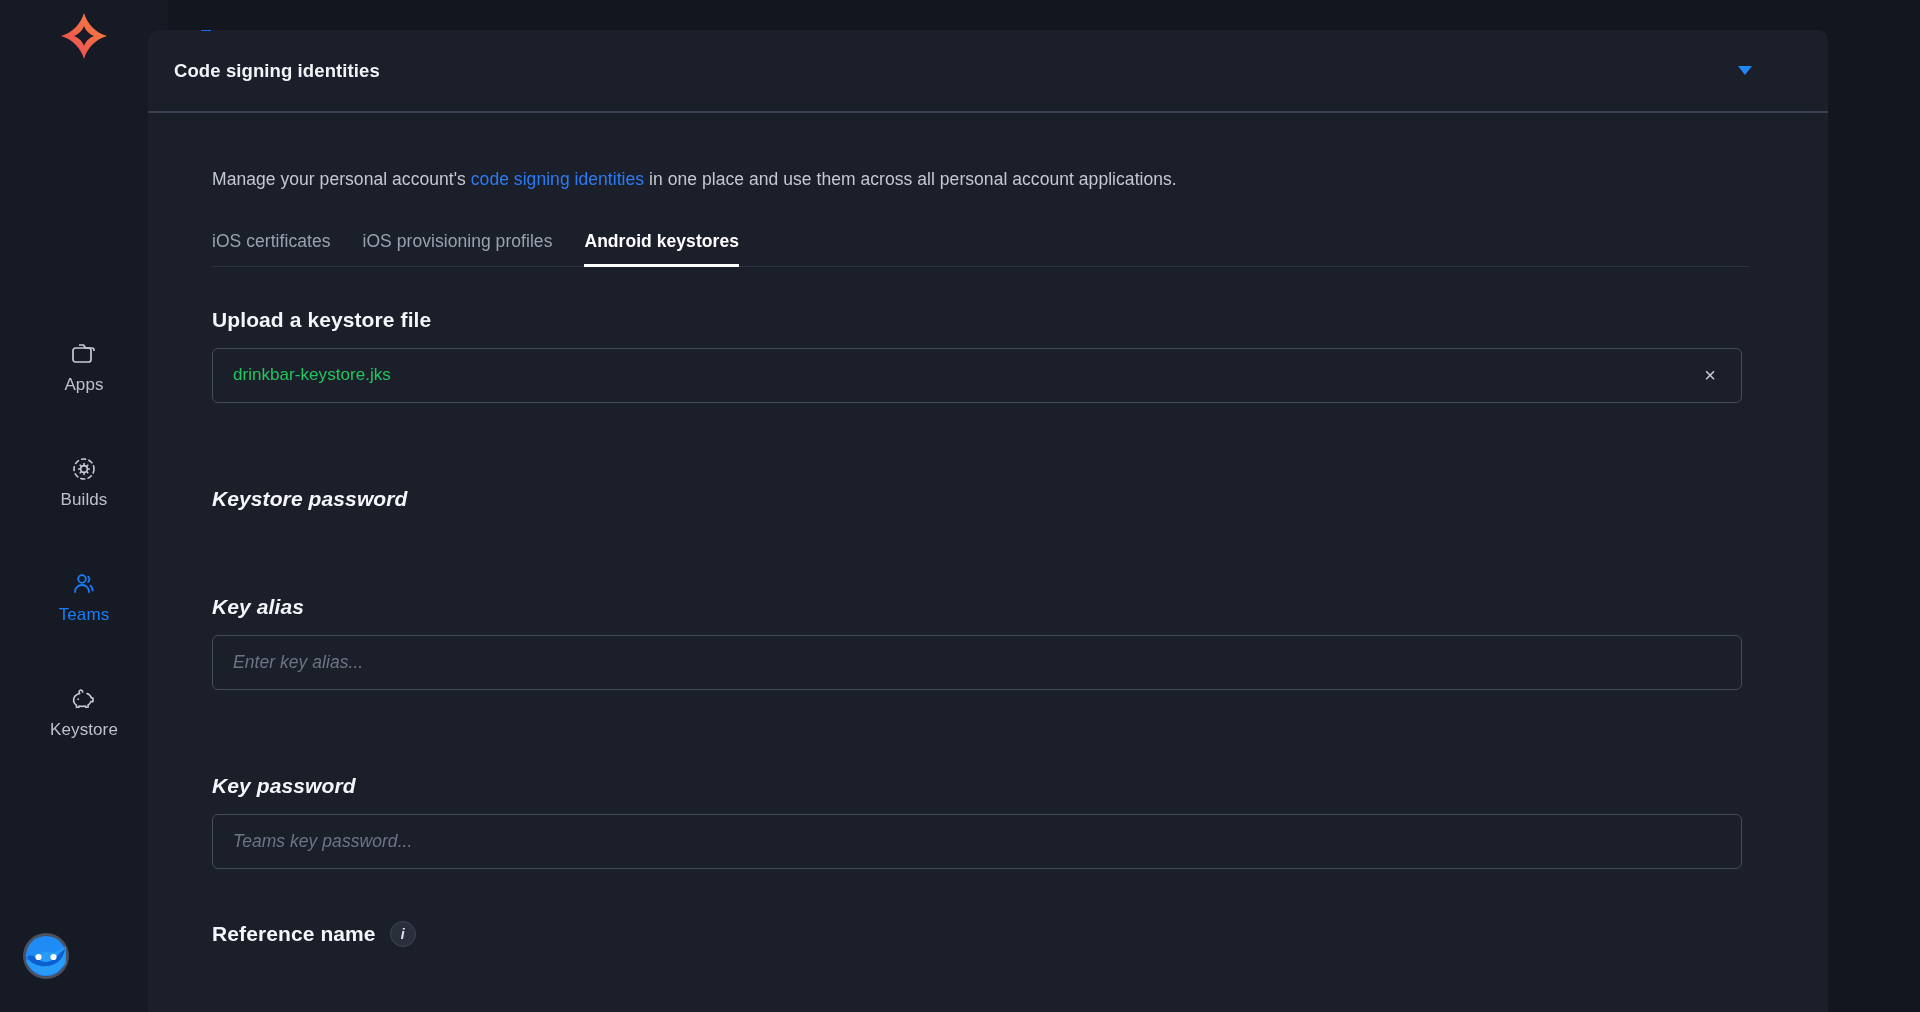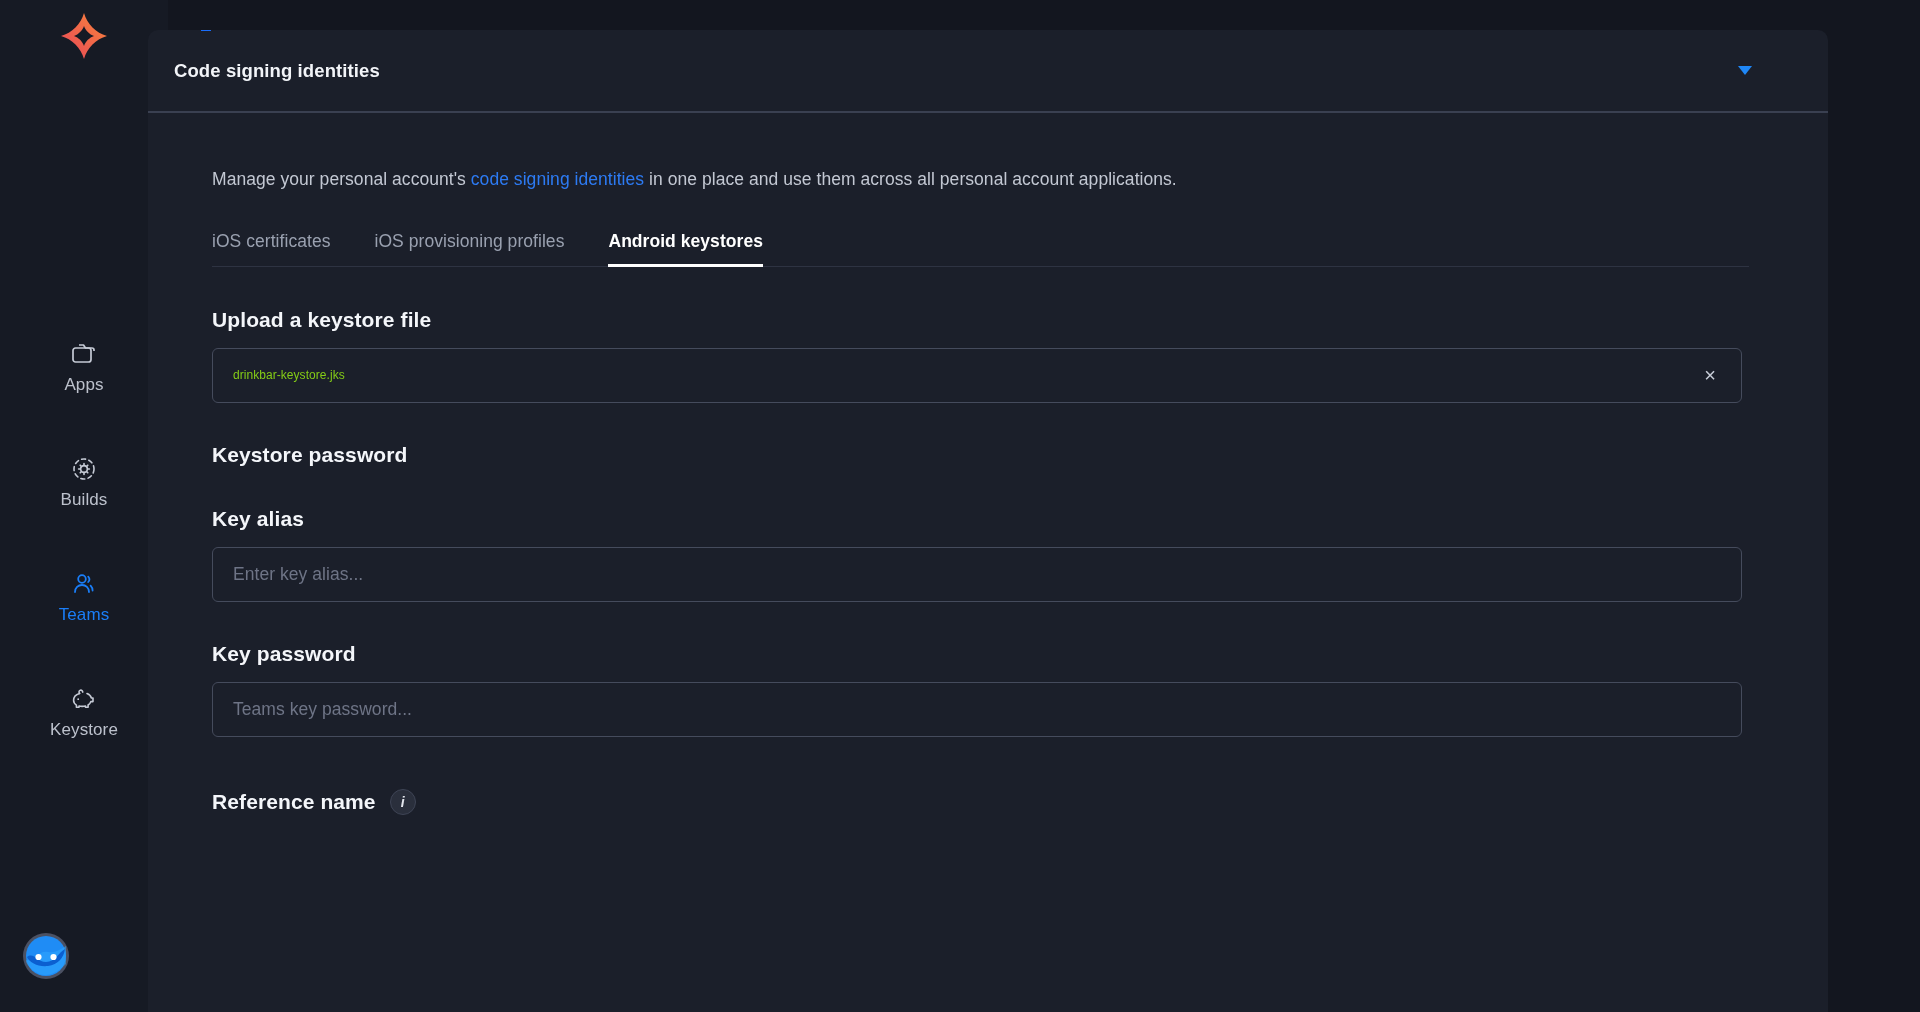--- a/index.html
+++ b/index.html
@@ -152,21 +152,21 @@
     color: #2d7bf4;
     text-decoration: none;
     cursor: pointer;
   }
 
   
   .tabs {
     margin-top: 39px;
     display: flex;
     align-items: flex-end;
-    gap: 12px;
+    gap: 0;
     border-bottom: 1px solid #2e3342;
     width: 1537px;
   }
 
   .tab {
     position: relative;
     font-size: 17.5px;
     color: #9aa1b0;
     padding: 0 0 14px 0;
     margin-right: 32px;
@@ -193,39 +193,39 @@
   .field-block { margin-top: 0; }
 
   .field-label {
     font-size: 21px;
     font-weight: bold;
     color: #f4f6fa;
     letter-spacing: 0.1px;
   }
 
   .section-gap-1 { margin-top: 41px; }
-  .section-gap { margin-top: 40px; }
+  .section-gap { margin-top: 84px; font-style: italic; }
 
   .input-box {
     position: relative;
     margin-top: 16px;
     width: 1530px;
     height: 55px;
     background: #1b1f2a;
     border: 1px solid #454b5c;
     border-radius: 6px;
     display: flex;
     align-items: center;
     padding: 0 20px;
     cursor: text;
   }
 
   .input-value {
-    font-size: 12px;
-    color: #84cc16;
+    font-size: 17px;
+    color: #22c55e;
     letter-spacing: 0.05px;
   }
 
   .input-placeholder {
     font-size: 17.5px;
     color: #6e7486;
     letter-spacing: 0.05px;
   }
 
   .clear-btn {

